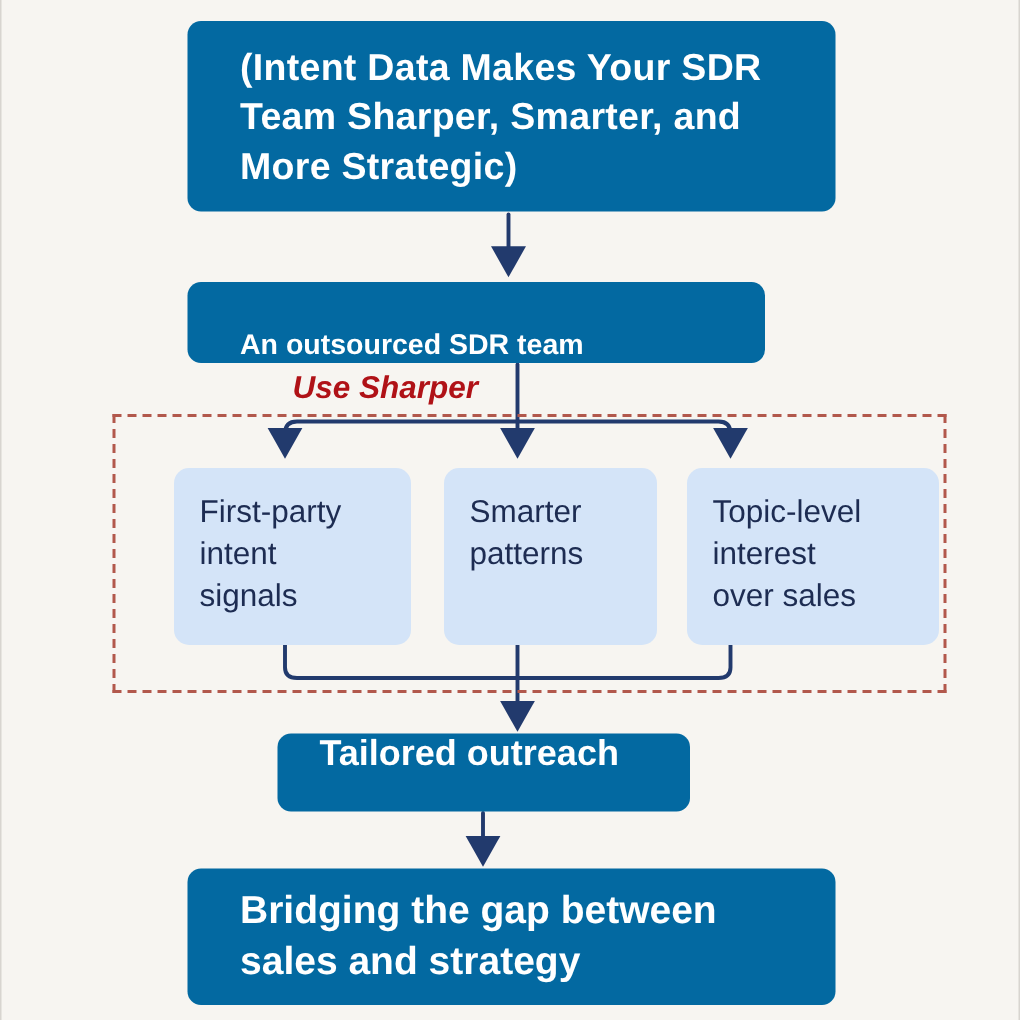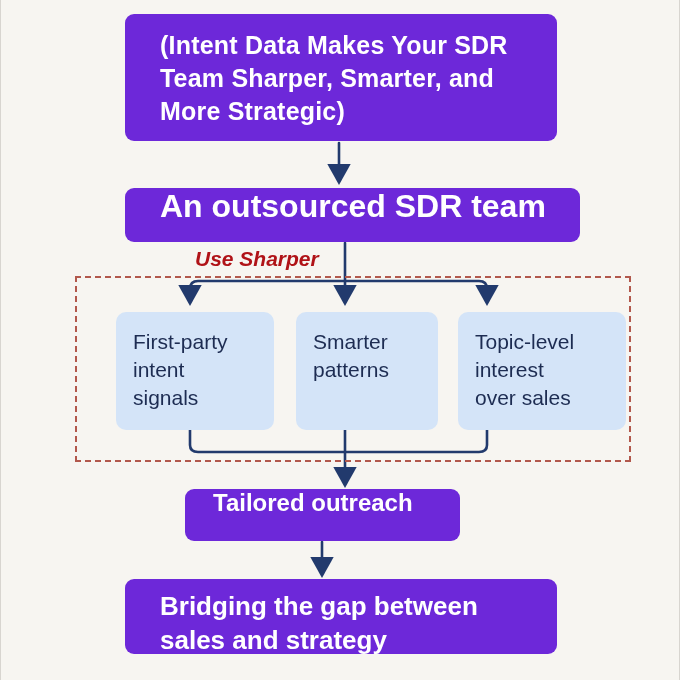--- a/index.html
+++ b/index.html
@@ -18,53 +18,53 @@
     box-shadow: inset 6px 0 0 -5px #d8d5d0, inset -6px 0 0 -5px #d8d5d0;
   }
   .connectors {
     position: absolute;
     left: 0; top: 0;
     width: 680px; height: 680px;
     pointer-events: none;
   }
   .navy-box {
     position: absolute;
-    background: #6d28d9;
+    background: #0369a1;
     color: #ffffff;
     border-radius: 9px;
     font-weight: 700;
     box-sizing: border-box;
   }
   .title-box {
     left: 125px; top: 14px;
     width: 432px; height: 127px;
     padding: 15px 24px 0 35px;
     font-size: 25px;
     line-height: 33px;
     letter-spacing: 0.2px;
   }
   .sdr-box {
     left: 125px; top: 188px;
-    width: 455px; height: 54px;
+    width: 385px; height: 54px;
     padding: 0 0 0 35px;
-    font-size: 32px;
+    font-size: 19px;
     display: flex;
-    align-items: flex-start;
+    align-items: flex-end;
   }
   .tailored-box {
     left: 185px; top: 489px;
     width: 275px; height: 52px;
     padding: 0 0 0 28px;
     font-size: 24px;
     display: flex;
     align-items: flex-start;
   }
   .bottom-box {
     left: 125px; top: 579px;
-    width: 432px; height: 75px;
+    width: 432px; height: 91px;
     padding: 10px 20px 0 35px;
     font-size: 26px;
     line-height: 34px;
   }
   .red-label {
     position: absolute;
     color: #b01217;
     font-style: italic;
     font-weight: 700;
     font-size: 21px;

